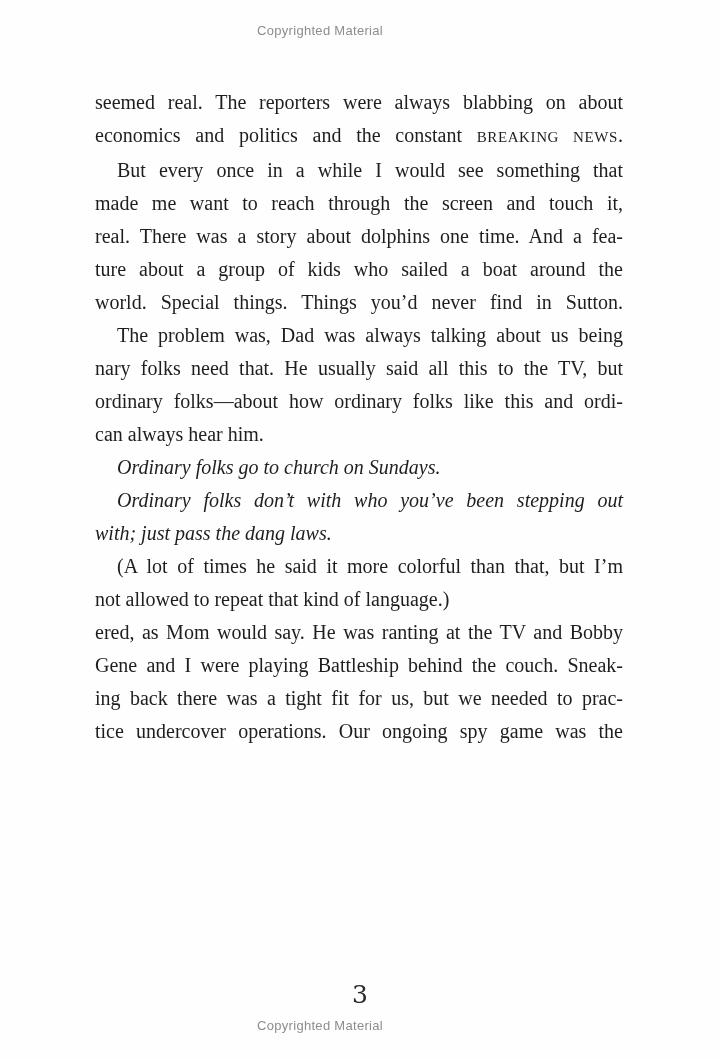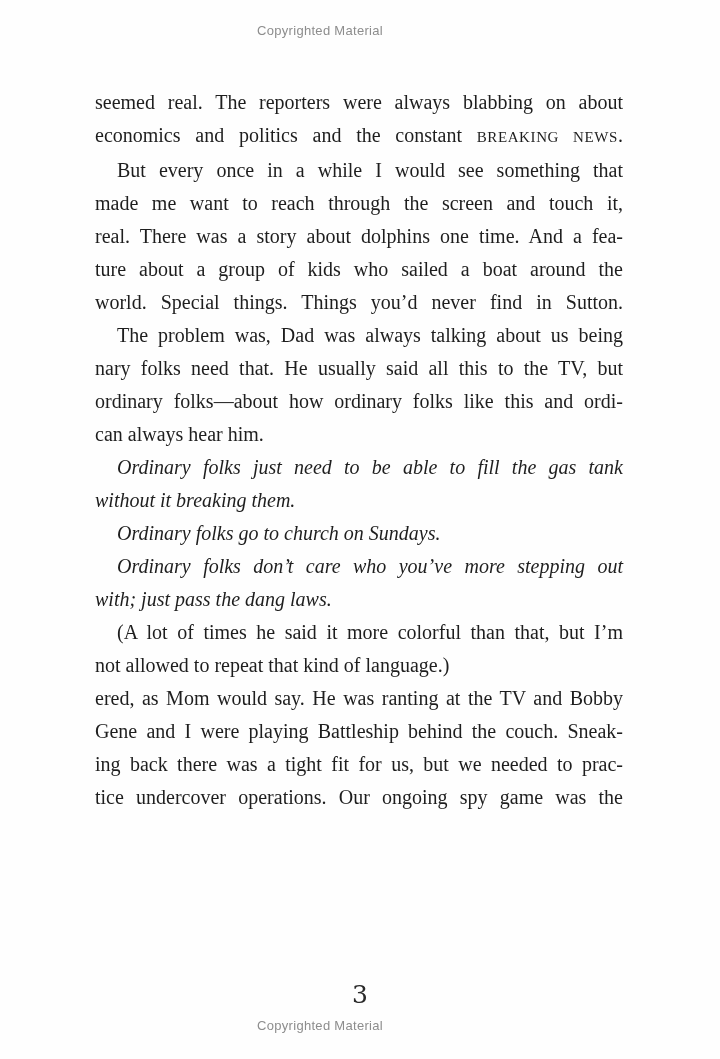--- a/index.html
+++ b/index.html
@@ -83,28 +83,24 @@
         <div class="line">ture about a group of kids who sailed a boat around the</div>
         <div class="line">world. Special things. Things you’d never find in Sutton.</div>
       </div>
       <div class="para">
         <div class="line indent">The problem was, Dad was always talking about us being</div>
         <div class="line">nary folks need that. He usually said all this to the TV, but</div>
         <div class="line">ordinary folks—about how ordinary folks like this and ordi-</div>
         <div class="line no-justify">can always hear him.</div>
       </div>
       <div class="para italic">
-        <div class="line indent">Ordinary folks just need to be able to fill the gas tank</div>
-        <div class="line no-justify">without it breaking them.</div>
-      </div>
-      <div class="para italic">
         <div class="line no-justify indent">Ordinary folks go to church on Sundays.</div>
       </div>
       <div class="para italic">
-        <div class="line indent">Ordinary folks don’t care who you’ve more stepping out</div>
+        <div class="line indent">Ordinary folks don’t with who you’ve been stepping out</div>
         <div class="line no-justify">with; just pass the dang laws.</div>
       </div>
       <div class="para">
         <div class="line indent">(A lot of times he said it more colorful than that, but I’m</div>
         <div class="line no-justify">not allowed to repeat that kind of language.)</div>
       </div>
       <div class="para">
         <div class="line">ered, as Mom would say. He was ranting at the TV and Bobby</div>
         <div class="line">Gene and I were playing Battleship behind the couch. Sneak-</div>
         <div class="line">ing back there was a tight fit for us, but we needed to prac-</div>

